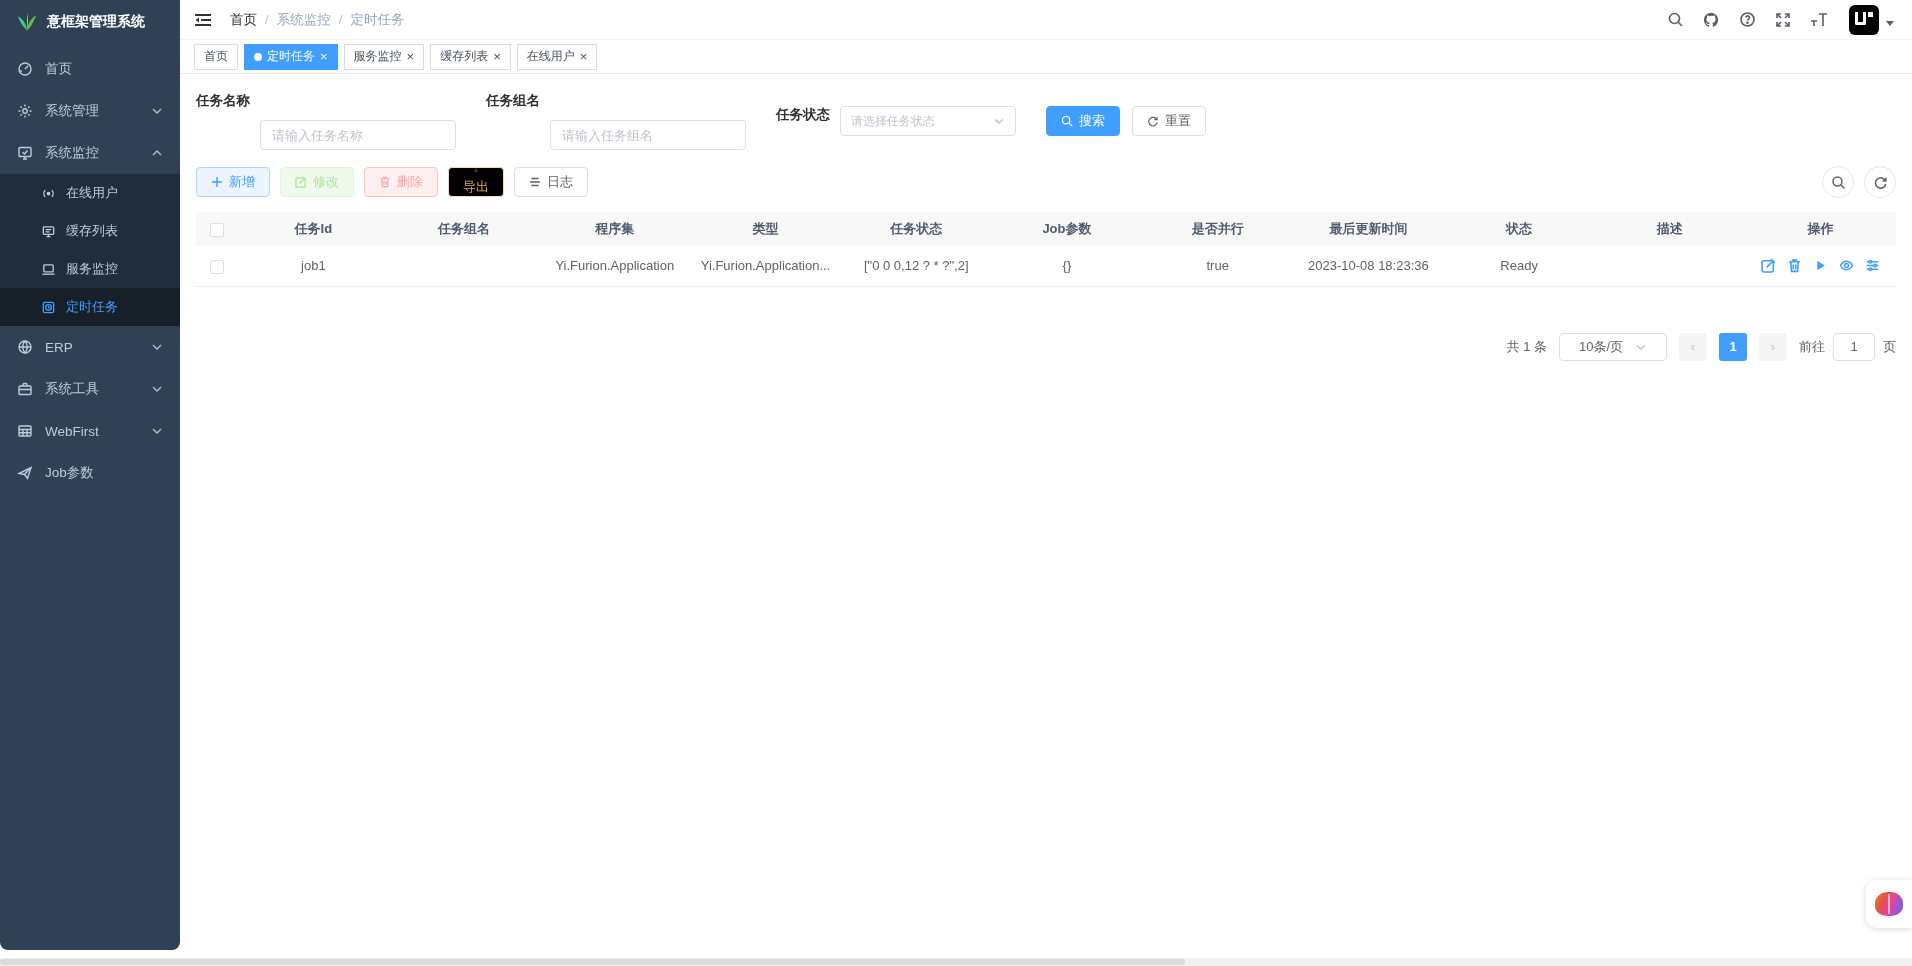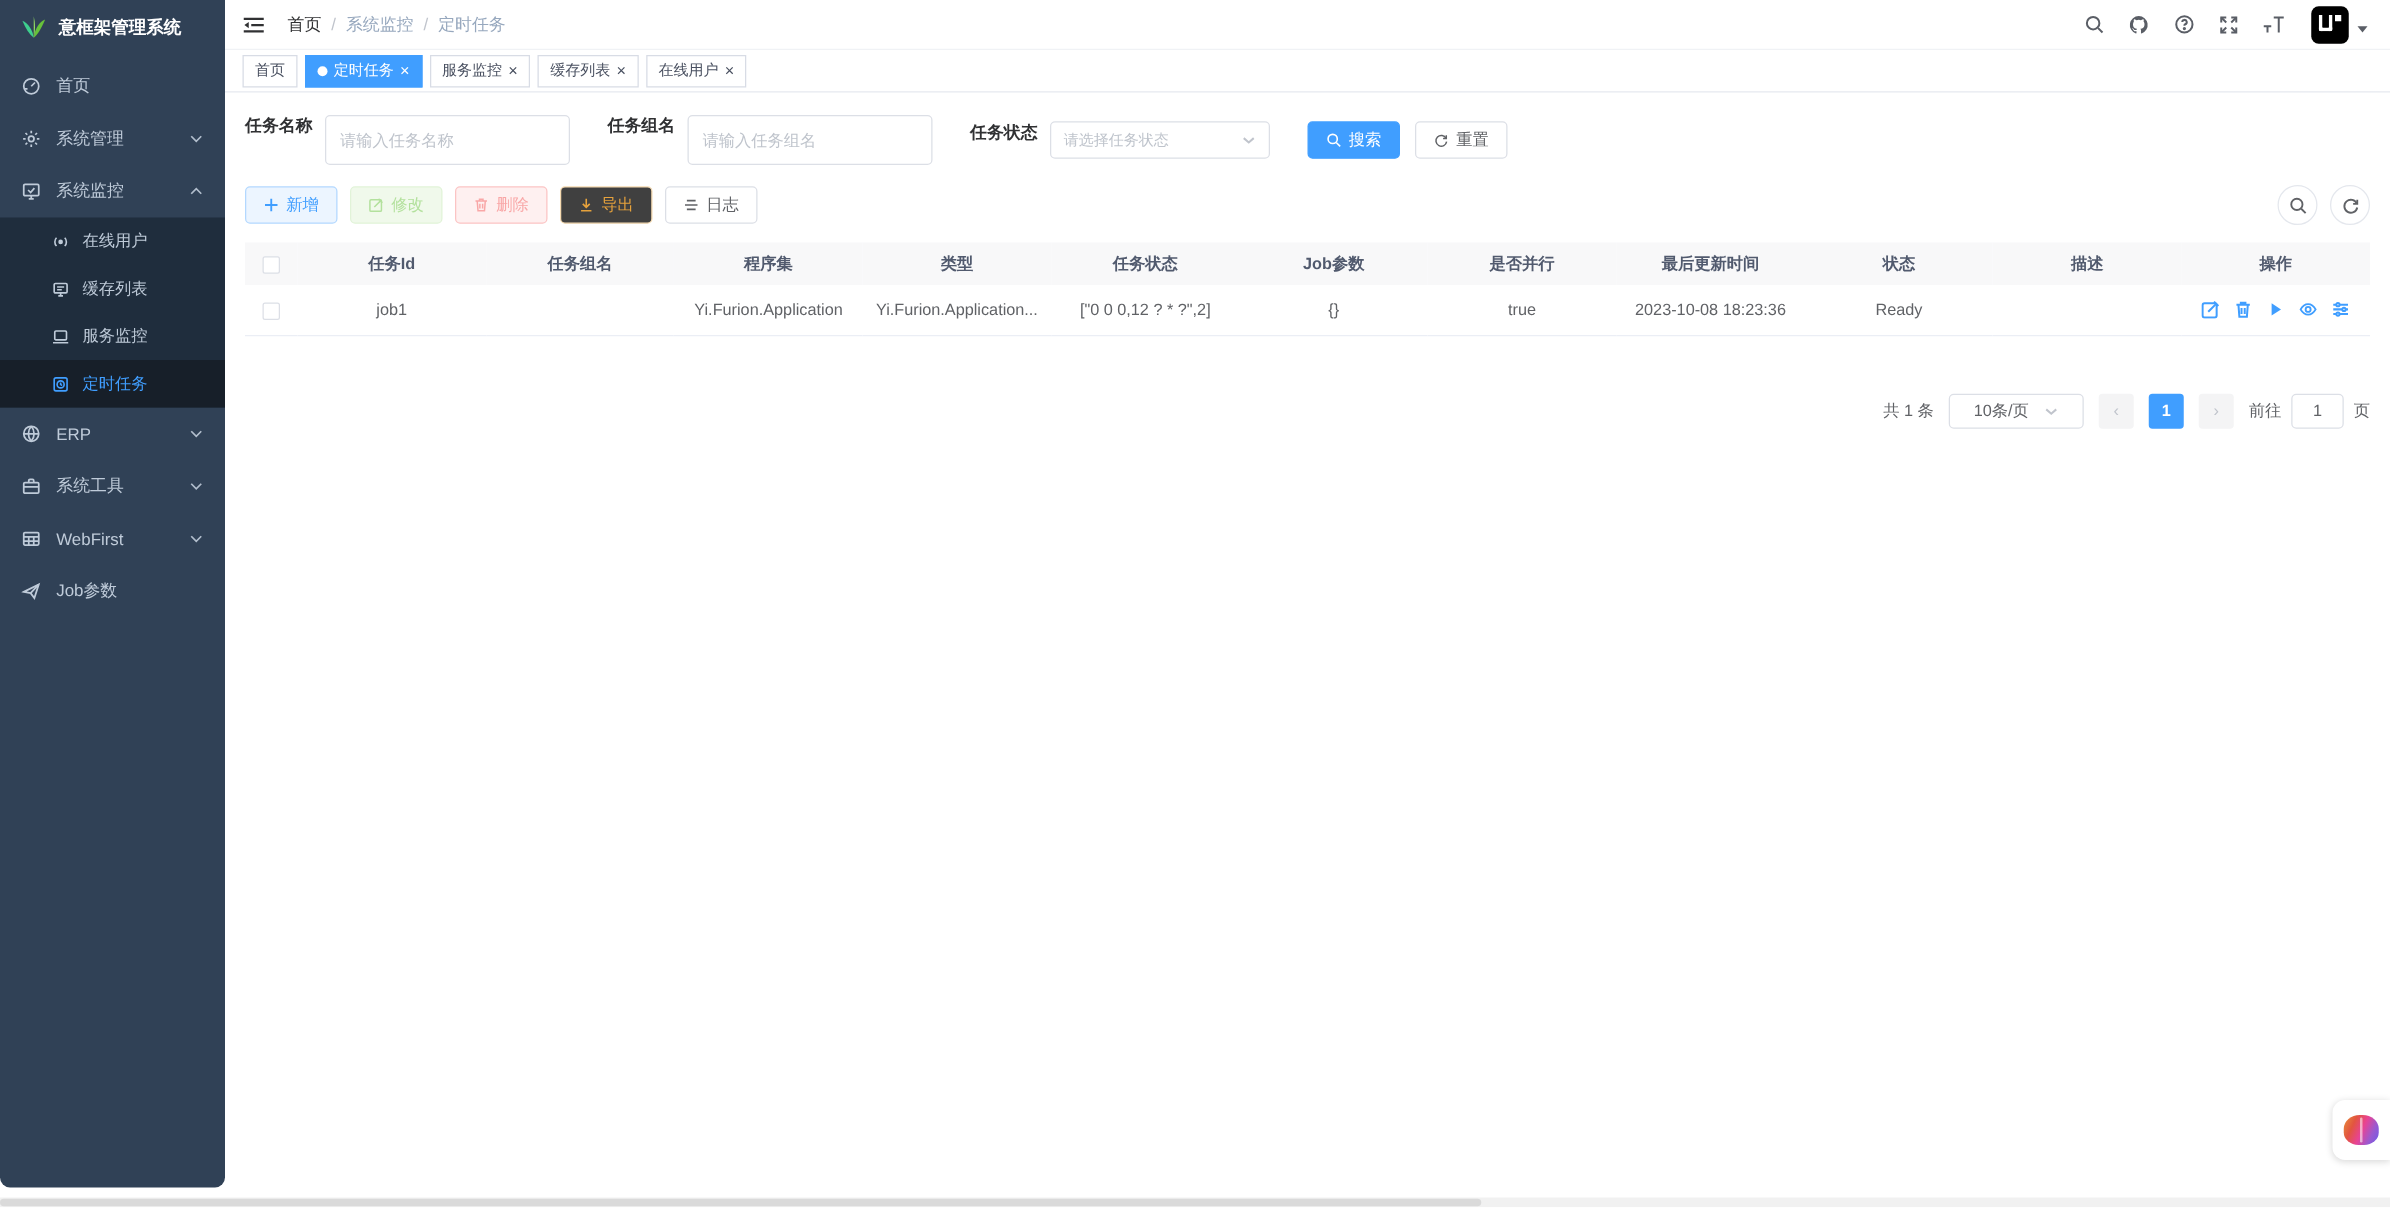--- a/index.html
+++ b/index.html
@@ -42,35 +42,35 @@
   .tab { height:26px; display:inline-flex; align-items:center; gap:5px; padding:0 9px; border:1px solid #d8dce5; background:#fff; color:#495060; font-size:12px; cursor:pointer; }
   .tab.active { background:#409eff; border-color:#409eff; color:#fff; }
   .tab .dot { width:8px; height:8px; border-radius:50%; background:#fff; }
   .tab .tclose { font-size:13px; line-height:1; cursor:pointer; }
 
   .content { padding:18px 16px 0 16px; }
 
   
   .filters { display:flex; align-items:center; gap:12px; }
   .f-label { font-size:13.5px; font-weight:bold; color:#303133; white-space:nowrap; }
-  .f-input { width:196px; height:40px; border:1px solid #dcdfe6; border-radius:4px; padding:0 11px; font-size:13px; color:#606266; outline:none; }
+  .f-input { width:196px; height:30px; border:1px solid #dcdfe6; border-radius:4px; padding:0 11px; font-size:13px; color:#606266; outline:none;margin-top:28px; }
   .f-input::placeholder { color:#bfc4cc; }
   .f-select { width:176px; height:30px; border:1px solid #dcdfe6; border-radius:4px; padding:0 10px; font-size:12px; color:#bfc4cc; display:flex; align-items:center; justify-content:space-between; cursor:pointer; background:#fff; }
   .f-group { display:flex; align-items:flex-start; gap:10px; margin-right:18px; }
   .btn { height:30px; border-radius:4px; font-size:13px; display:inline-flex; align-items:center; gap:6px; padding:0 14px; cursor:pointer; border:1px solid #dcdfe6; background:#fff; color:#606266; white-space:nowrap;justify-content:center; }
   .btn svg { width:12px; height:12px; }
   .btn-primary { background:#409eff; border-color:#409eff; color:#fff; }
   .btn-primary svg { stroke:#fff; }
 
   
   .toolbar { margin-top:16px; display:flex; align-items:center; gap:10px; }
   .btn-plain-blue   { background:#ecf5ff; border-color:#b3d8ff; color:#409eff; }
   .btn-plain-green  { background:#f0f9eb; border-color:#e1f3d8; color:#b3e19d; cursor:not-allowed; }
   .btn-plain-red    { background:#fef0f0; border-color:#fbc4c4; color:#f9a7a7; cursor:not-allowed; }
-  .btn-plain-orange { background:#404040; border-color:#f5dab1; color:#e6a23c; }
+  .btn-plain-orange { background:#000000; border-color:#f5dab1; color:#e6a23c;flex-direction:column; }
   .toolbar-right { margin-left:auto; display:flex; gap:10px; }
   .circle-btn { width:32px; height:32px; border-radius:50%; border:1px solid #e4e7ed; background:#fff; display:flex; align-items:center; justify-content:center; cursor:pointer; }
   .circle-btn svg { stroke:#606266; fill:none; stroke-width:1.5; }
 
   
   table { margin-top:14px; width:100%; border-collapse:collapse; table-layout:fixed; }
   th { background:#f8f8f9; color:#515a6e; font-size:13px; font-weight:bold; height:34px; text-align:center; }
   td { height:40px; font-size:13px; color:#606266; text-align:center; border-bottom:1px solid #ebeef5; overflow:hidden; text-overflow:ellipsis; white-space:nowrap; }
   .col-check { width:42px; }
   .checkbox { width:14px; height:14px; border:1px solid #dcdfe6; border-radius:2px; background:#fff; display:inline-block; cursor:pointer; vertical-align:middle; }

